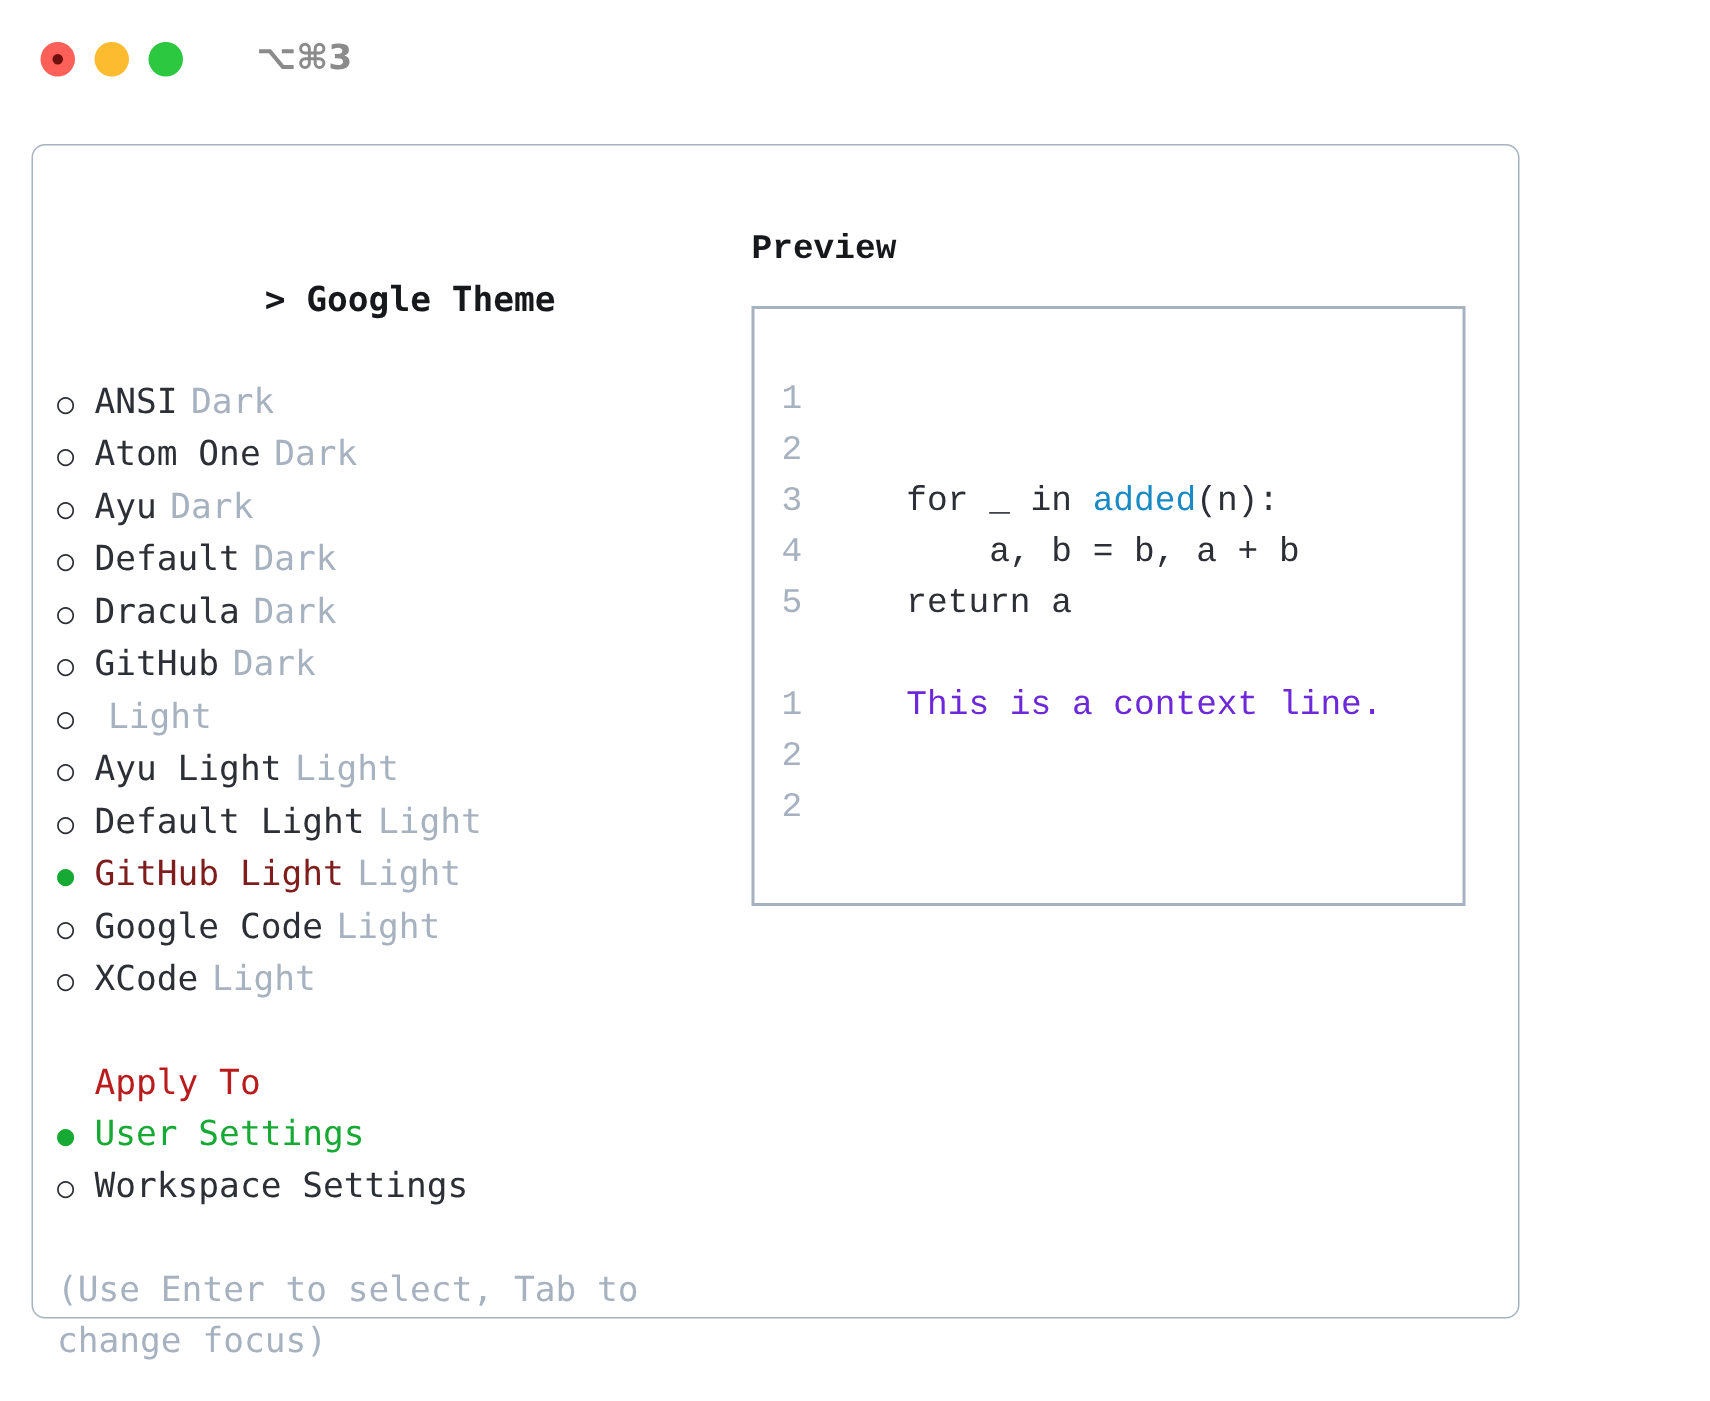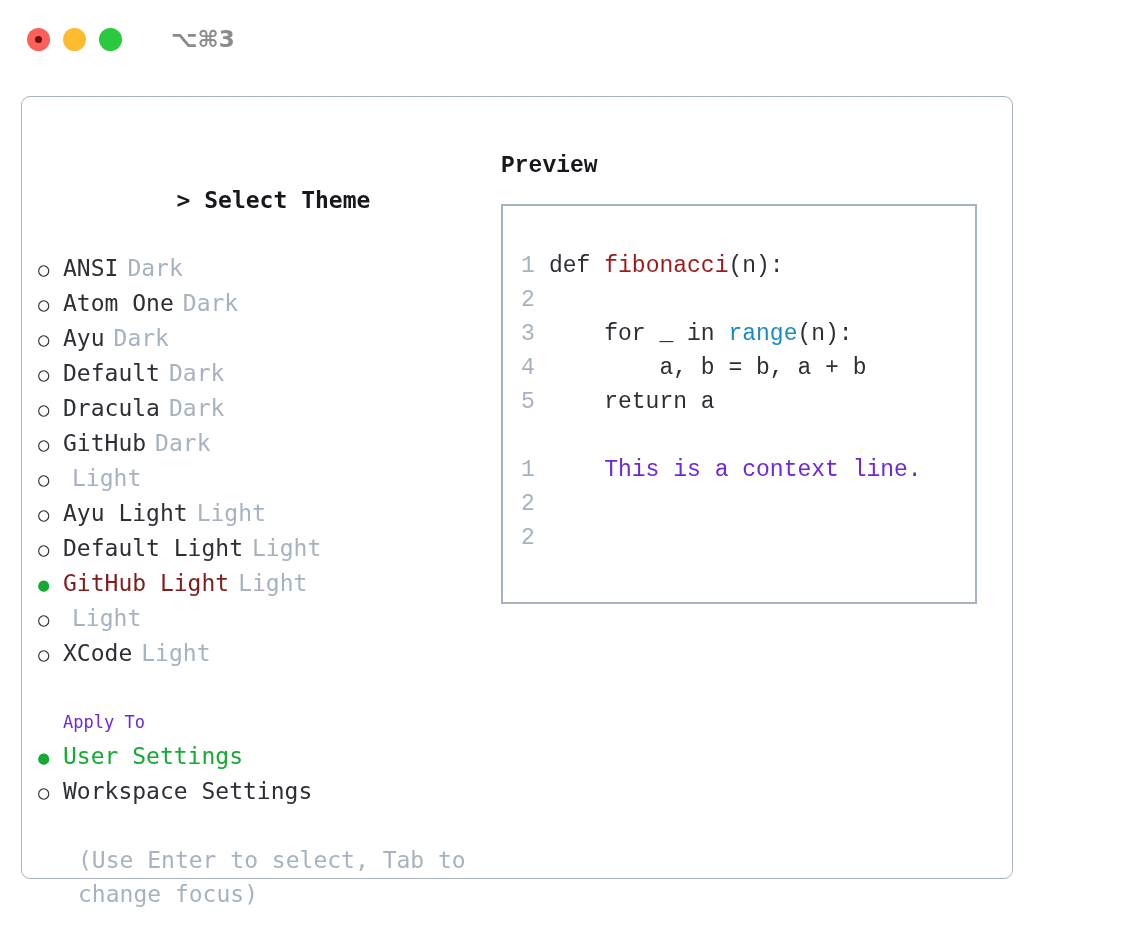--- a/index.html
+++ b/index.html
@@ -131,22 +131,22 @@
   .theme-name { color: #2c2f35; }
   .theme-row.selected .theme-name { color: #7f1d1d; }
   .theme-kind {
     color: #a7b2c0;
     margin-left: 9px;
   }
 
   
   .apply-block { margin-top: 34px; }
   .apply-header {
-    font-size: 17px;
-    color: #6d28d9;
+    font-size: 23px;
+    color: #b91c1c;
     line-height: 34px;
     padding-left: 25px;
     white-space: pre;
   }
   .apply-row {
     display: flex;
     align-items: baseline;
     line-height: 34px;
     font-size: 23px;
     white-space: pre;
@@ -154,21 +154,20 @@
   .apply-label { color: #2c2f35; }
   .apply-row.selected .apply-label { color: #16a933; }
 
   
   .hint {
     margin-top: 34px;
     font-size: 23px;
     line-height: 34px;
     color: #a7b2c0;
     width: 400px;
-    margin-left: 40px;
   }
 
   
   .right-col {
     position: absolute;
     left: 479px;
     top: 52px;
     width: 500px;
     font-family: Liberation Mono, monospace;
   }
@@ -230,57 +229,57 @@
     </div>
     <div class="shortcut">⌥⌘3</div>
   </div>
 
   <div class="panel">
     <div class="panel-inner">
 
       <div class="left-col">
 
         <div class="list-header">
-          <span class="caret sp">&gt;</span><span class="sp"> </span><span>Select Theme</span>
+          <span class="caret sp">&gt;</span><span class="sp"> </span><span>Google Theme</span>
         </div>
 
         <div id="theme-rows">
             <div class="theme-row"><span class="bullet bullet-off">○</span><span class="theme-name">ANSI</span><span class="theme-kind">Dark</span></div>
             <div class="theme-row"><span class="bullet bullet-off">○</span><span class="theme-name">Atom One</span><span class="theme-kind">Dark</span></div>
             <div class="theme-row"><span class="bullet bullet-off">○</span><span class="theme-name">Ayu</span><span class="theme-kind">Dark</span></div>
             <div class="theme-row"><span class="bullet bullet-off">○</span><span class="theme-name">Default</span><span class="theme-kind">Dark</span></div>
             <div class="theme-row"><span class="bullet bullet-off">○</span><span class="theme-name">Dracula</span><span class="theme-kind">Dark</span></div>
             <div class="theme-row"><span class="bullet bullet-off">○</span><span class="theme-name">GitHub</span><span class="theme-kind">Dark</span></div>
             <div class="theme-row"><span class="bullet bullet-off">○</span><span class="theme-kind">Light</span></div>
             <div class="theme-row"><span class="bullet bullet-off">○</span><span class="theme-name">Ayu Light</span><span class="theme-kind">Light</span></div>
             <div class="theme-row"><span class="bullet bullet-off">○</span><span class="theme-name">Default Light</span><span class="theme-kind">Light</span></div>
             <div class="theme-row selected"><span class="bullet bullet-on">●</span><span class="theme-name">GitHub Light</span><span class="theme-kind">Light</span></div>
-            <div class="theme-row"><span class="bullet bullet-off">○</span><span class="theme-kind">Light</span></div>
+            <div class="theme-row"><span class="bullet bullet-off">○</span><span class="theme-name">Google Code</span><span class="theme-kind">Light</span></div>
             <div class="theme-row"><span class="bullet bullet-off">○</span><span class="theme-name">XCode</span><span class="theme-kind">Light</span></div>
           </div>
 
         <div class="apply-block">
           <div class="apply-header">Apply To</div>
           <div id="apply-rows">
               <div class="apply-row selected"><span class="bullet bullet-on">●</span><span class="apply-label">User Settings</span></div>
               <div class="apply-row"><span class="bullet bullet-off">○</span><span class="apply-label">Workspace Settings</span></div>
             </div>
         </div>
 
         <div class="hint">(Use Enter to select, Tab to change focus)</div>
       </div>
 
       <div class="right-col">
         <div class="preview-header">Preview</div>
 
         <div class="code-box">
           <div id="code-lines">
-              <div class="code-line"><span class="lineno">1</span><span class="code-text"><span class="tok-kw">def </span><span class="tok-fn">fibonacci</span><span class="tok-plain">(n):</span></span></div>
+              <div class="code-line"><span class="lineno">1</span></div>
               <div class="code-line"><span class="lineno">2</span></div>
-              <div class="code-line"><span class="lineno">3</span><span class="code-text"><span class="tok-plain">    for _ in </span><span class="tok-bi">range</span><span class="tok-plain">(n):</span></span></div>
+              <div class="code-line"><span class="lineno">3</span><span class="code-text"><span class="tok-plain">    for _ in </span><span class="tok-bi">added</span><span class="tok-plain">(n):</span></span></div>
               <div class="code-line"><span class="lineno">4</span><span class="code-text"><span class="tok-plain">        a, b = b, a + b</span></span></div>
               <div class="code-line"><span class="lineno">5</span><span class="code-text"><span class="tok-plain">    return a</span></span></div>
             </div>
           <div class="diff-gap"></div>
           <div id="diff-lines">
               <div class="code-line"><span class="lineno">1</span><span class="diff-context">    This is a context line.</span></div>
               <div class="code-line"><span class="lineno">2</span></div>
               <div class="code-line"><span class="lineno">2</span></div>
             </div>
         </div>

